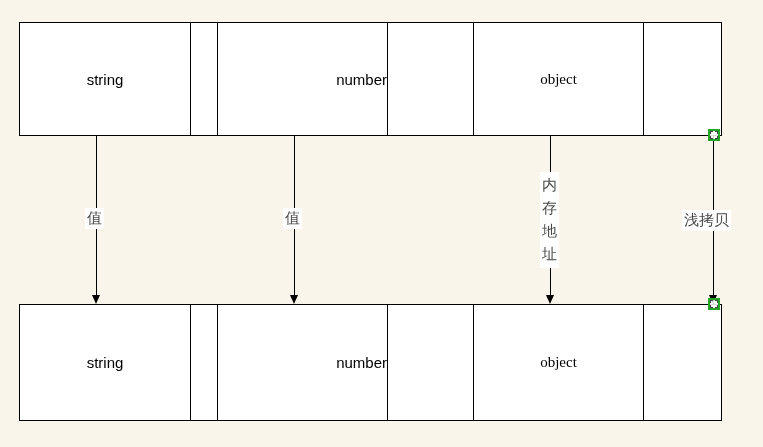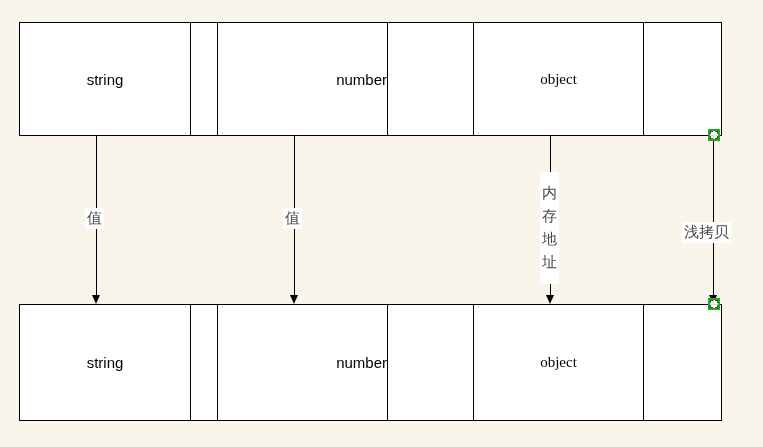--- a/index.html
+++ b/index.html
@@ -51,21 +51,21 @@
     font-family:"DejaVu Serif", serif;
     font-size:15px;
     text-align:center;
     padding:1px 2px;
     z-index:3;
   }
   .vlabel{
     width:17px;
     word-break:break-all;
     line-height:23px;
-    padding:10px 1px;
+    padding:2px 1px;
   }
   
   .handle{
     position:absolute;width:12px;height:12px;
     box-sizing:border-box;
     border:2px solid var(--selection-green,#25a525);
     background:rgba(255,255,255,.85);
     z-index:4;
   }
   .handle::after{
@@ -127,17 +127,17 @@
   <div class="cline" style="left:294px;top:136px;height:159px;"></div>
   <div class="arrowhead" style="left:290px;top:295px;"></div>
   <span class="conn-label" style="left:283px;top:208px;">值</span>
 
   <div class="cline" style="left:550px;top:136px;height:159px;"></div>
   <div class="arrowhead" style="left:546px;top:295px;"></div>
   <span class="conn-label vlabel" style="left:540px;top:172px;">内存地址</span>
 
   <div class="cline" style="left:713px;top:136px;height:168px;"></div>
   <div class="arrowhead" style="left:709px;top:295px;"></div>
-  <span class="conn-label" style="left:682px;top:222px;">浅拷贝</span>
+  <span class="conn-label" style="left:682px;top:210px;">浅拷贝</span>
   <div class="handle" style="left:708px;top:129px;"></div>
   <div class="handle" style="left:708px;top:298px;"></div>
 
 </div>
 
 </body></html>

